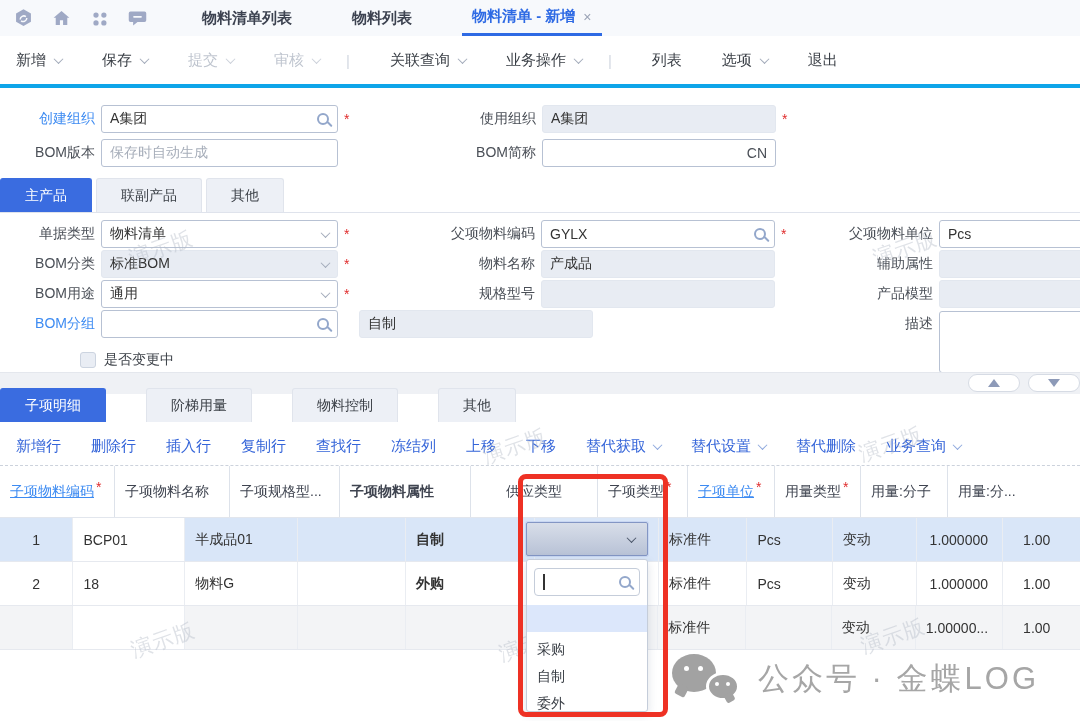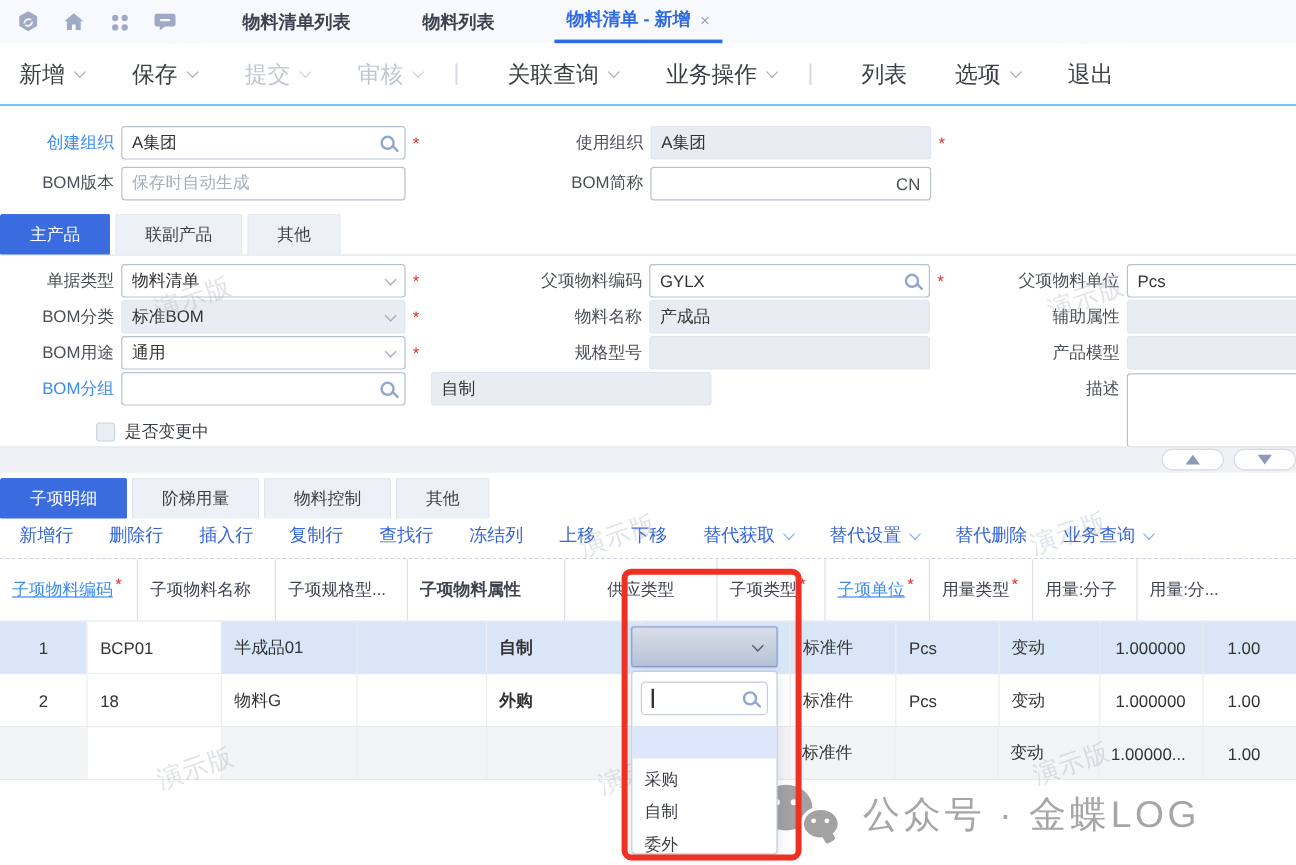--- a/index.html
+++ b/index.html
@@ -17,22 +17,22 @@
   .navicon { width:22px; height:22px; margin-right:16px; display:flex; align-items:center; justify-content:center; }
   .navicon svg { width:21px; height:21px; }
   .toptabs { display:flex; margin-left:28px; }
   .toptab { display:flex; align-items:center; padding:0 10px; margin-right:40px;
     font-size:15px; font-weight:bold; color:#3c4250; cursor:default; }
   .toptab.active { color:#2e6ae4; border-bottom:3px solid #2e6ae4; }
   .tabclose { font-weight:normal; color:#9aa3b5; margin-left:8px; font-size:14px; }
 
   
   .menubar { position:absolute; top:36px; left:0; right:0; height:52px; background:#fff;
-    border-bottom:1px solid #0ea5e9; display:flex; align-items:center; padding-left:16px;
-    font-size:19px; z-index:9; }
+    border-bottom:4px solid #0ea5e9; display:flex; align-items:center; padding-left:16px;
+    font-size:15px; z-index:9; }
   .mitem { display:flex; align-items:center; margin-right:40px; color:#3a3f46; cursor:pointer; }
   .mitem.disabled { color:#bfc5cf; }
   .chev { width:7px; height:7px; border-right:1.6px solid #a3abba; border-bottom:1.6px solid #a3abba;
     transform:rotate(45deg) translate(-1px,-1px); margin-left:9px; flex:none; }
   .mitem.disabled .chev { border-color:#ccd1da; }
   .msep { color:#d3d8e1; margin-right:40px; margin-left:-14px; }
 
   
   .fieldsec { position:absolute; top:88px; left:0; right:0; height:90px; background:#fff; padding-top:16px; }
   .frow { display:flex; align-items:center; height:30px; margin-bottom:4px; }
@@ -87,21 +87,21 @@
   .pill { position:absolute; top:374px; width:52px; height:18px; background:#fff;
     border:1px solid #d6dbe4; border-radius:9px; display:flex; align-items:center; justify-content:center; z-index:6; }
   .pill.up { left:968px; }
   .pill.down { left:1028px; }
   .tri-up { width:0; height:0; border-left:6px solid transparent; border-right:6px solid transparent;
     border-bottom:8px solid #8d9ab8; }
   .tri-down { width:0; height:0; border-left:6px solid transparent; border-right:6px solid transparent;
     border-top:8px solid #8d9ab8; }
 
   
-  .dtabs { position:absolute; top:398px; left:0; display:flex; z-index:5; }
+  .dtabs { position:absolute; top:388px; left:0; display:flex; z-index:5;gap:36px; }
 
   
   .gridtoolbar { position:absolute; top:428px; left:0; right:0; height:38px; display:flex;
     align-items:center; padding-left:16px; font-size:15px; color:#3565d9;
     border-bottom:1px dashed #ccd2dc; background:#fff; }
   .gitem { display:flex; align-items:center; margin-right:30px; cursor:pointer; }
   .gitem .chev { border-color:#8ea8dd; margin-left:8px; }
 
   
   .grid { position:absolute; top:466px; left:0; width:1116px; }
@@ -141,21 +141,21 @@
   .ddsearch .mag { margin-left:auto; }
   .ddopts { margin-top:9px; }
   .ddopt { height:27px; line-height:27px; padding-left:10px; color:#3a3f46; cursor:pointer; }
   .ddopt.empty { background:#dce7fb; margin:0 0 4px 0; }
 
   
   .redbox { position:absolute; left:518px; top:474px; width:150px; height:243px;
     border:5px solid #ee3124; border-radius:8px; z-index:50; pointer-events:none; }
 
   
-  .footer { position:absolute; left:629px; top:650px; display:flex; align-items:center; z-index:4; }
+  .footer { position:absolute; left:668px; top:650px; display:flex; align-items:center; z-index:4; }
   .wechat { position:relative; width:80px; height:58px; flex:none; }
   .bub1 { position:absolute; left:4px; top:4px; width:44px; height:38px; background:#a2a2a2; border-radius:50%; }
   .bub1::after { content:""; position:absolute; left:4px; bottom:-4px; width:11px; height:11px;
     background:#a2a2a2; transform:rotate(28deg); border-radius:2px; }
   .bub2 { position:absolute; left:38px; top:22px; width:34px; height:29px; background:#a2a2a2;
     border-radius:50%; border:3px solid #fff; }
   .bub2::after { content:""; position:absolute; right:3px; bottom:-4px; width:9px; height:9px;
     background:#a2a2a2; transform:rotate(-28deg); border-radius:2px; }
   .eye { position:absolute; background:#fff; border-radius:50%; }
   .e1 { width:5px; height:5px; left:16px; top:16px; }

